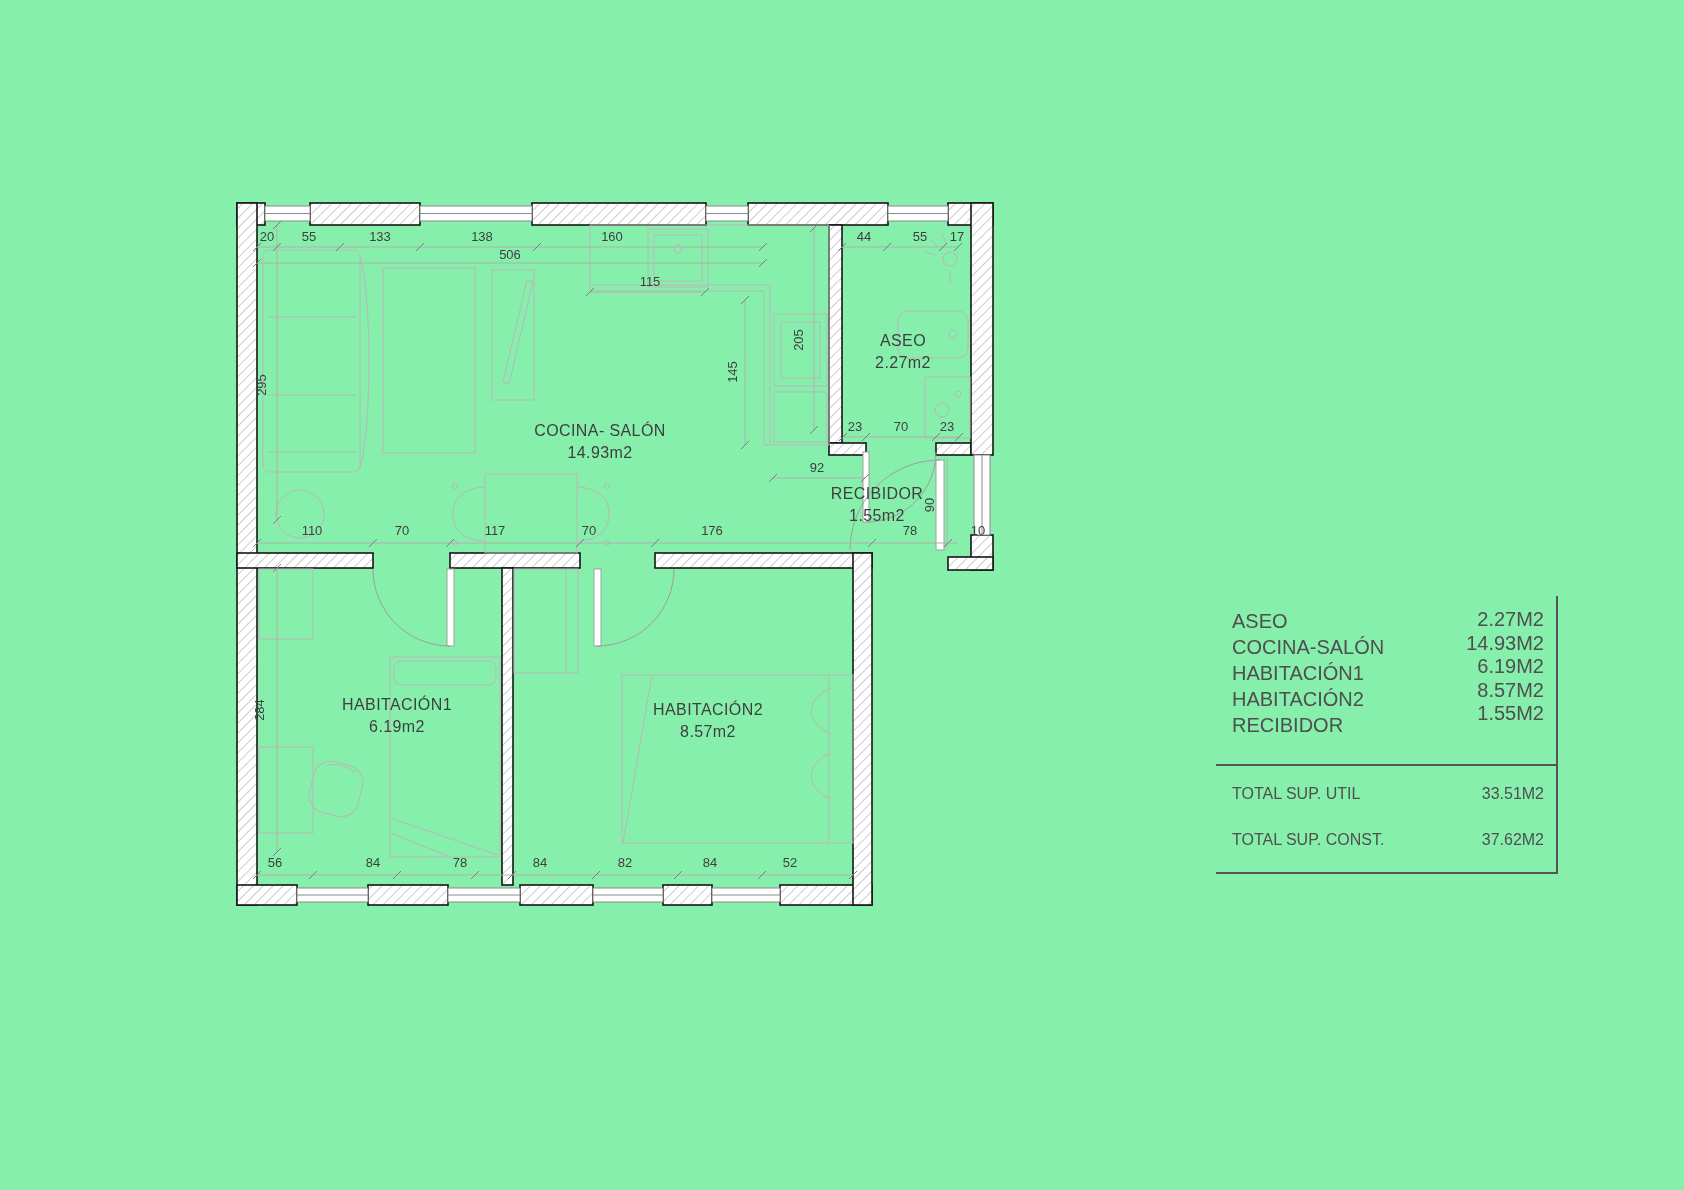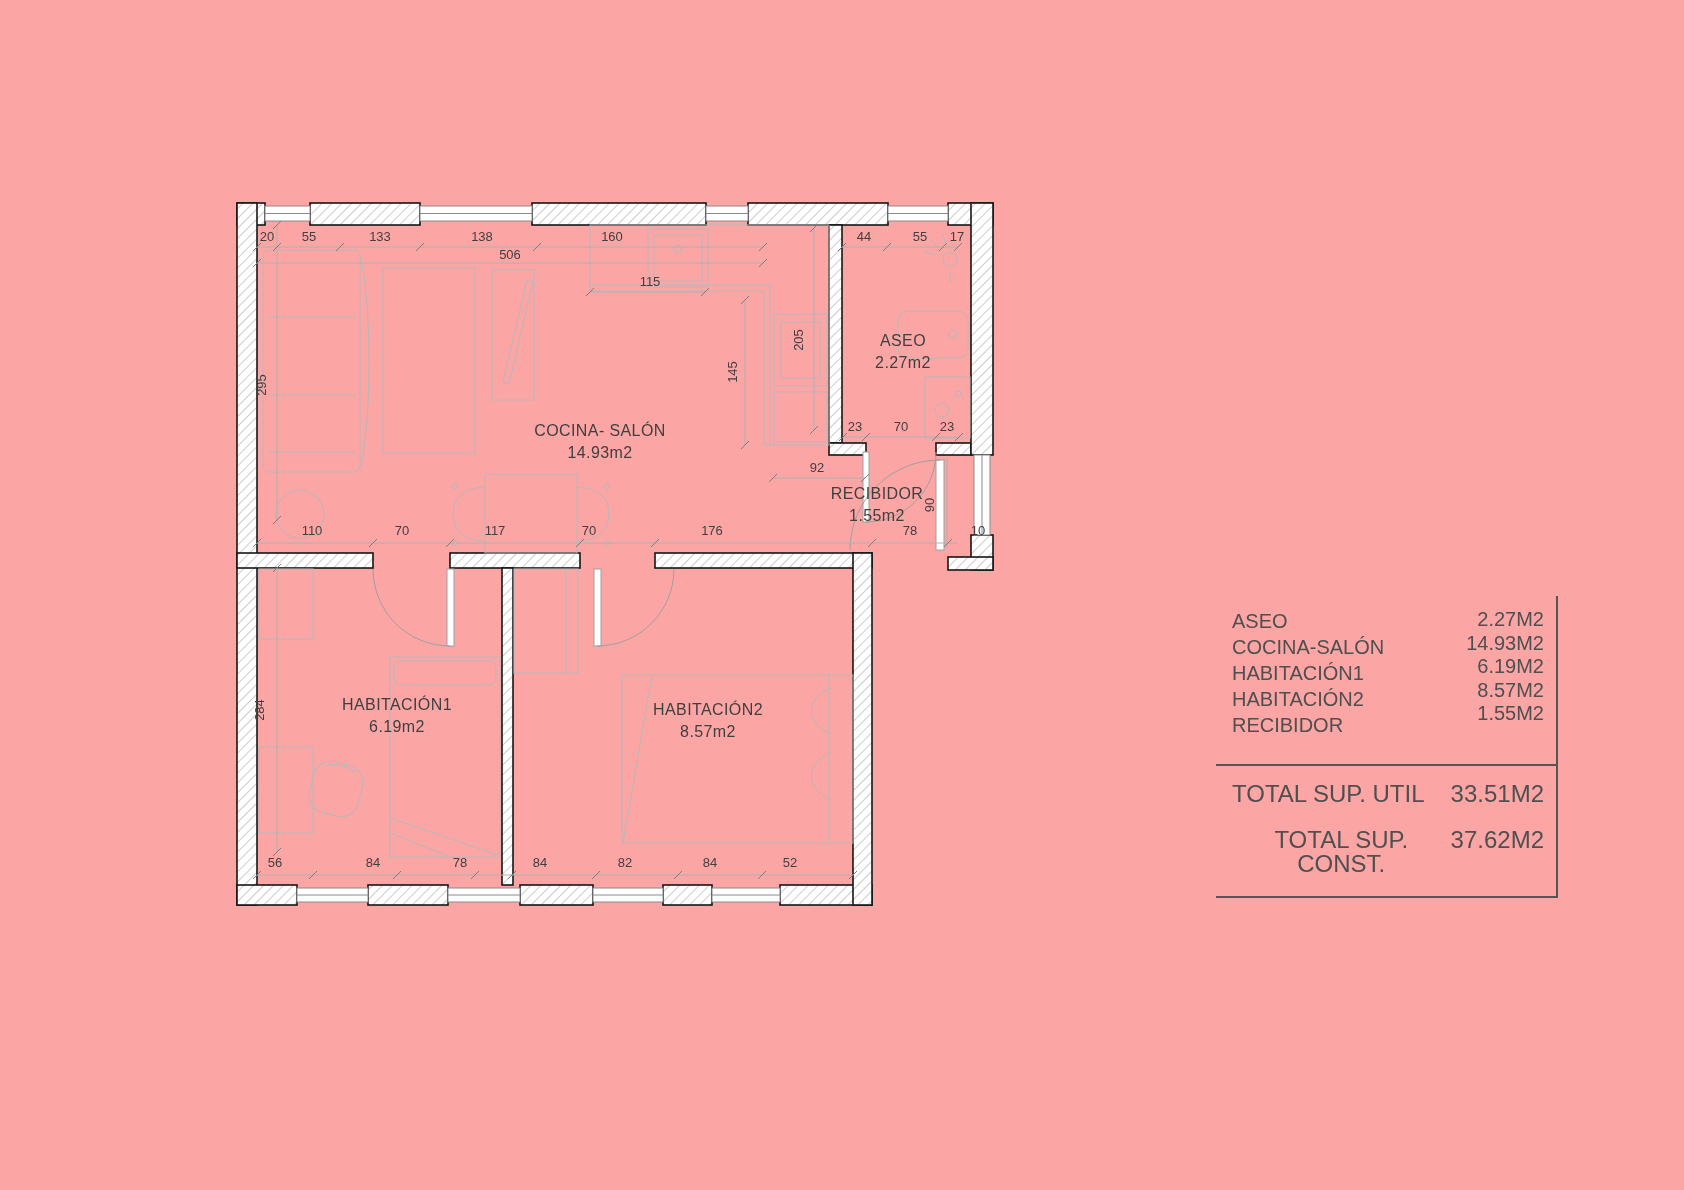--- a/index.html
+++ b/index.html
@@ -1,31 +1,31 @@
 <!DOCTYPE html>
 <html><head>
 <meta charset="utf-8">
 <style>
   html,body{margin:0;padding:0;background:#ffffff;}
-  #canvas{position:relative;width:1684px;height:1190px;background:#fca5a5;overflow:hidden;
+  #canvas{position:relative;width:1684px;height:1190px;background:#86efac;overflow:hidden;
           font-family:"Liberation Sans",sans-serif;}
   svg{position:absolute;left:0;top:0;}
   svg text{font-family:"Liberation Sans",sans-serif;fill:#3f3f3f;}
   .dim{font-size:13px;}
   .room{font-size:16px;letter-spacing:.4px;}
   
   .sup{position:absolute;left:1216px;top:596px;width:342px;color:#4f4f4f;}
   .sup-header{font-size:21px;letter-spacing:12px;padding:2px 0 12px 10px;
               border-bottom:2px solid #555;border-right:2px solid #555;white-space:nowrap;}
   .sup-body{border-right:2px solid #555;display:flex;justify-content:space-between;
             padding:12px 12px 26px 16px;font-size:20px;}
   .sup-body .lbl div{line-height:26px;}
   .sup-body .val div{line-height:23.5px;text-align:right;}
   .sup-totals{border-top:2px solid #555;border-bottom:2px solid #555;border-right:2px solid #555;
-              padding:16px 12px 20px 16px;font-size:24px;}
+              padding:16px 12px 20px 16px;font-size:16px;}
   .sup-trow{display:flex;justify-content:space-between;line-height:24px;}
   .sup-trow + .sup-trow{margin-top:22px;text-align:center;}
 </style>
 </head>
 <body>
 
 <div id="canvas">
 
 <svg width="1684" height="1190" viewBox="0 0 1684 1190">
   <defs>

